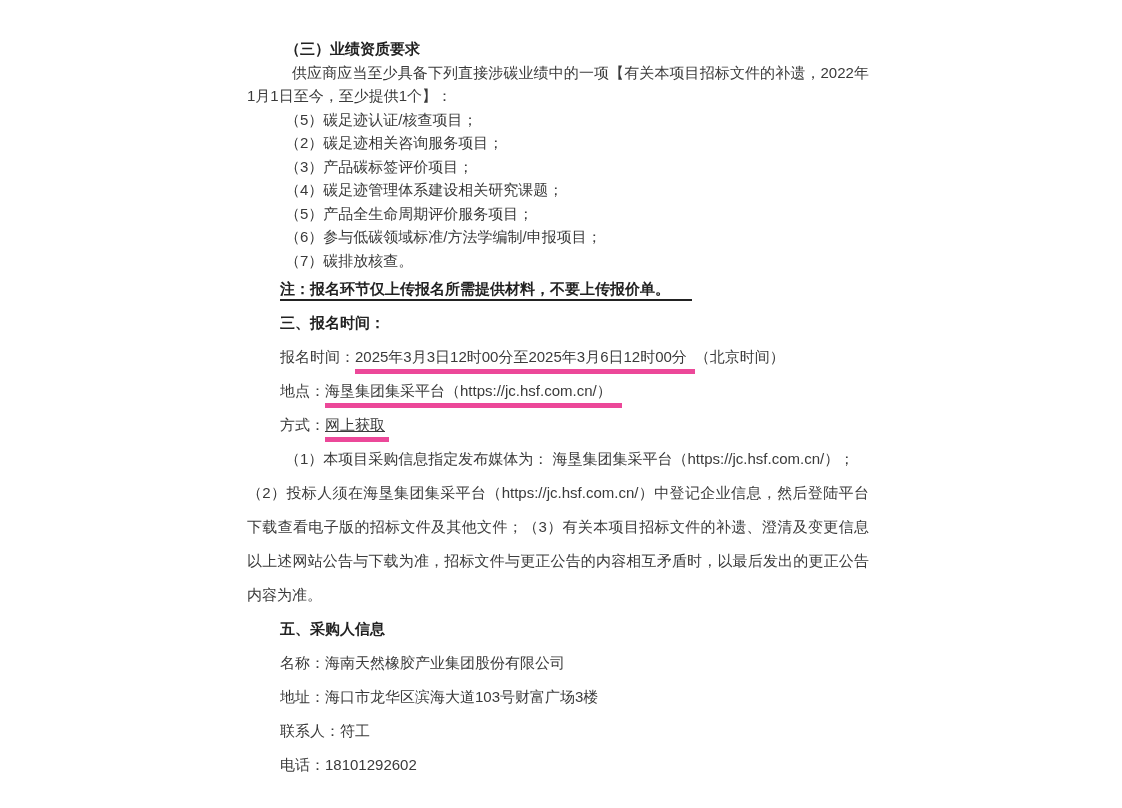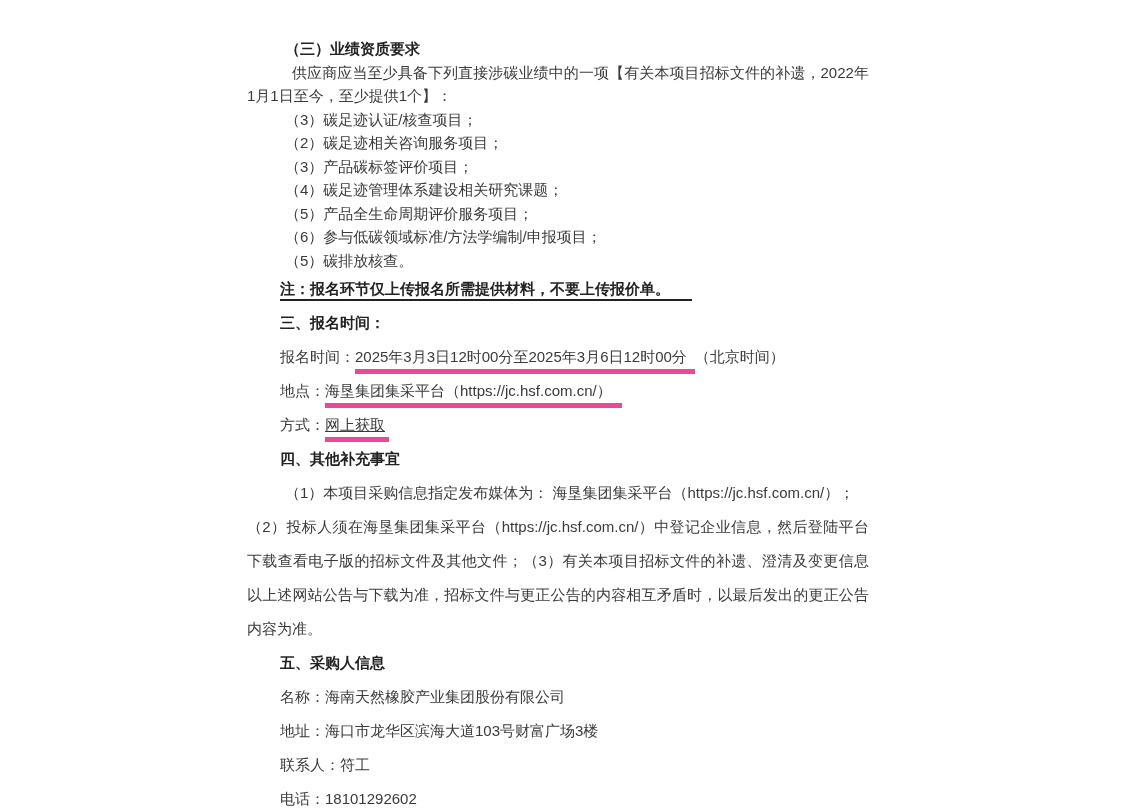--- a/index.html
+++ b/index.html
@@ -52,40 +52,39 @@
 <body>
 
 <div class="page">
   <div class="content">
 
     <p class="lh-sm bold ind-b">（三）业绩资质要求</p>
 
     <p class="lh-sm ind-c just">供应商应当至少具备下列直接涉碳业绩中的一项【有关本项目招标文件的补遗，2022年1月1日至今，至少提供1个】：</p>
 
     <div class="list">
-      <p class="lh-sm">（3）碳足迹认证/核查项目；</p>
+      <p class="lh-sm">（5）碳足迹认证/核查项目；</p>
       <p class="lh-sm">（2）碳足迹相关咨询服务项目；</p>
       <p class="lh-sm">（3）产品碳标签评价项目；</p>
       <p class="lh-sm">（4）碳足迹管理体系建设相关研究课题；</p>
       <p class="lh-sm">（5）产品全生命周期评价服务项目；</p>
       <p class="lh-sm">（6）参与低碳领域标准/方法学编制/申报项目；</p>
-      <p class="lh-sm">（5）碳排放核查。</p>
+      <p class="lh-sm">（7）碳排放核查。</p>
     </div>
 
     <p class="lh-lg ind-a"><span class="bold u-note">注：报名环节仅上传报名所需提供材料，不要上传报价单。</span></p>
 
     <p class="lh-lg bold ind-a">三、报名时间：</p>
 
     <p class="lh-lg ind-a"><span>报名时间：</span><span class="u ext-lg">2025年3月3日12时00分至2025年3月6日12时00分</span><span>（北京时间）</span></p>
 
     <p class="lh-lg ind-a"><span>地点：</span><span class="u ext-md">海垦集团集采平台（https://jc.hsf.com.cn/）</span></p>
 
     <p class="lh-lg ind-a"><span>方式：</span><span class="u ext-sm">网上获取</span></p>
 
-    <p class="lh-lg bold ind-a">四、其他补充事宜</p>
 
     <p class="lh-lg ind-b">（1）本项目采购信息指定发布媒体为： 海垦集团集采平台（https://jc.hsf.com.cn/）；</p>
 
     <p class="lh-lg just">（2）投标人须在海垦集团集采平台（https://jc.hsf.com.cn/）中登记企业信息，然后登陆平台下载查看电子版的招标文件及其他文件；（3）有关本项目招标文件的补遗、澄清及变更信息以上述网站公告与下载为准，招标文件与更正公告的内容相互矛盾时，以最后发出的更正公告内容为准。</p>
 
     <p class="lh-lg bold ind-a">五、采购人信息</p>
 
     <p class="lh-lg ind-a"><span>名称：</span><span>海南天然橡胶产业集团股份有限公司</span></p>
 
     <p class="lh-lg ind-a"><span>地址：</span><span>海口市龙华区滨海大道103号财富广场3楼</span></p>

